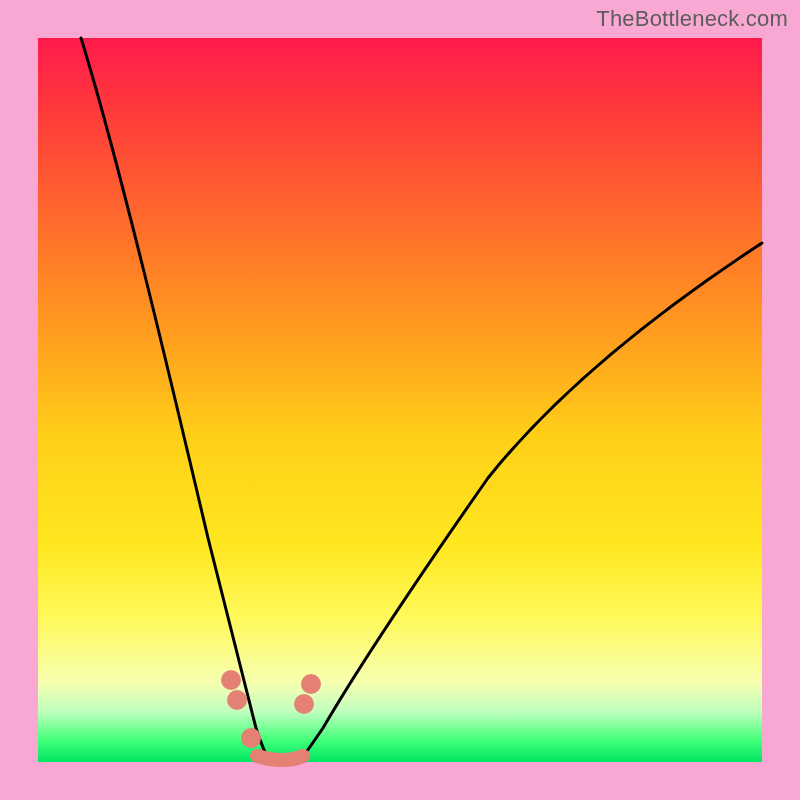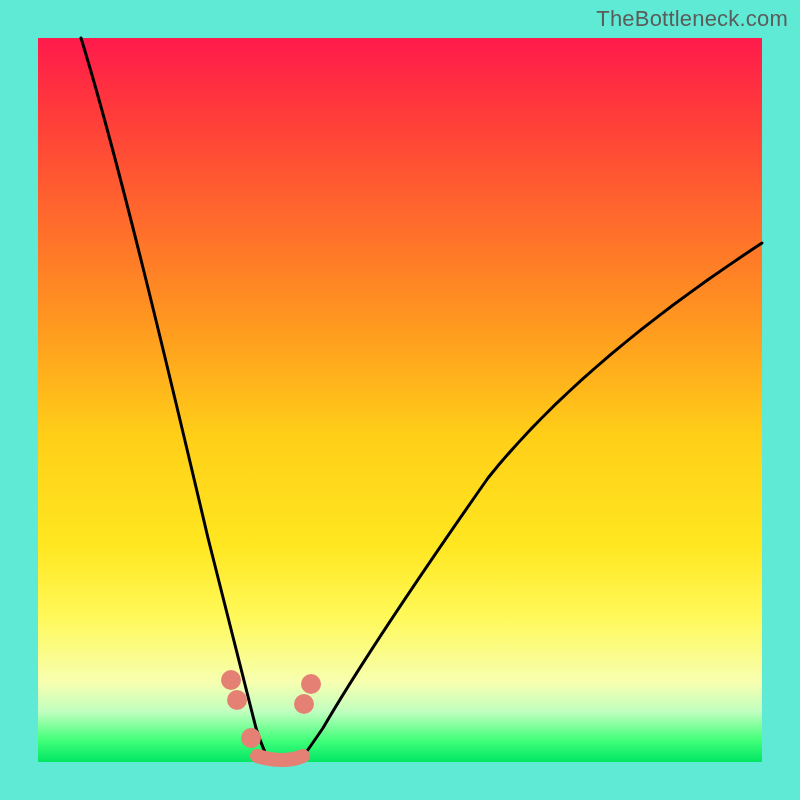--- a/index.html
+++ b/index.html
@@ -10,21 +10,21 @@
     background: #000;
     overflow: hidden;
     font-family: Arial, Helvetica, sans-serif;
   }
   .frame {
     position: absolute;
     left: 0;
     top: 0;
     width: 800px;
     height: 800px;
-    background: #5eead4;
+    background: #f9a8d4;
   }
   .plot-area {
     position: absolute;
     left: 38px;
     top: 38px;
     width: 724px;
     height: 724px;
     
     background: linear-gradient(
       to bottom,

